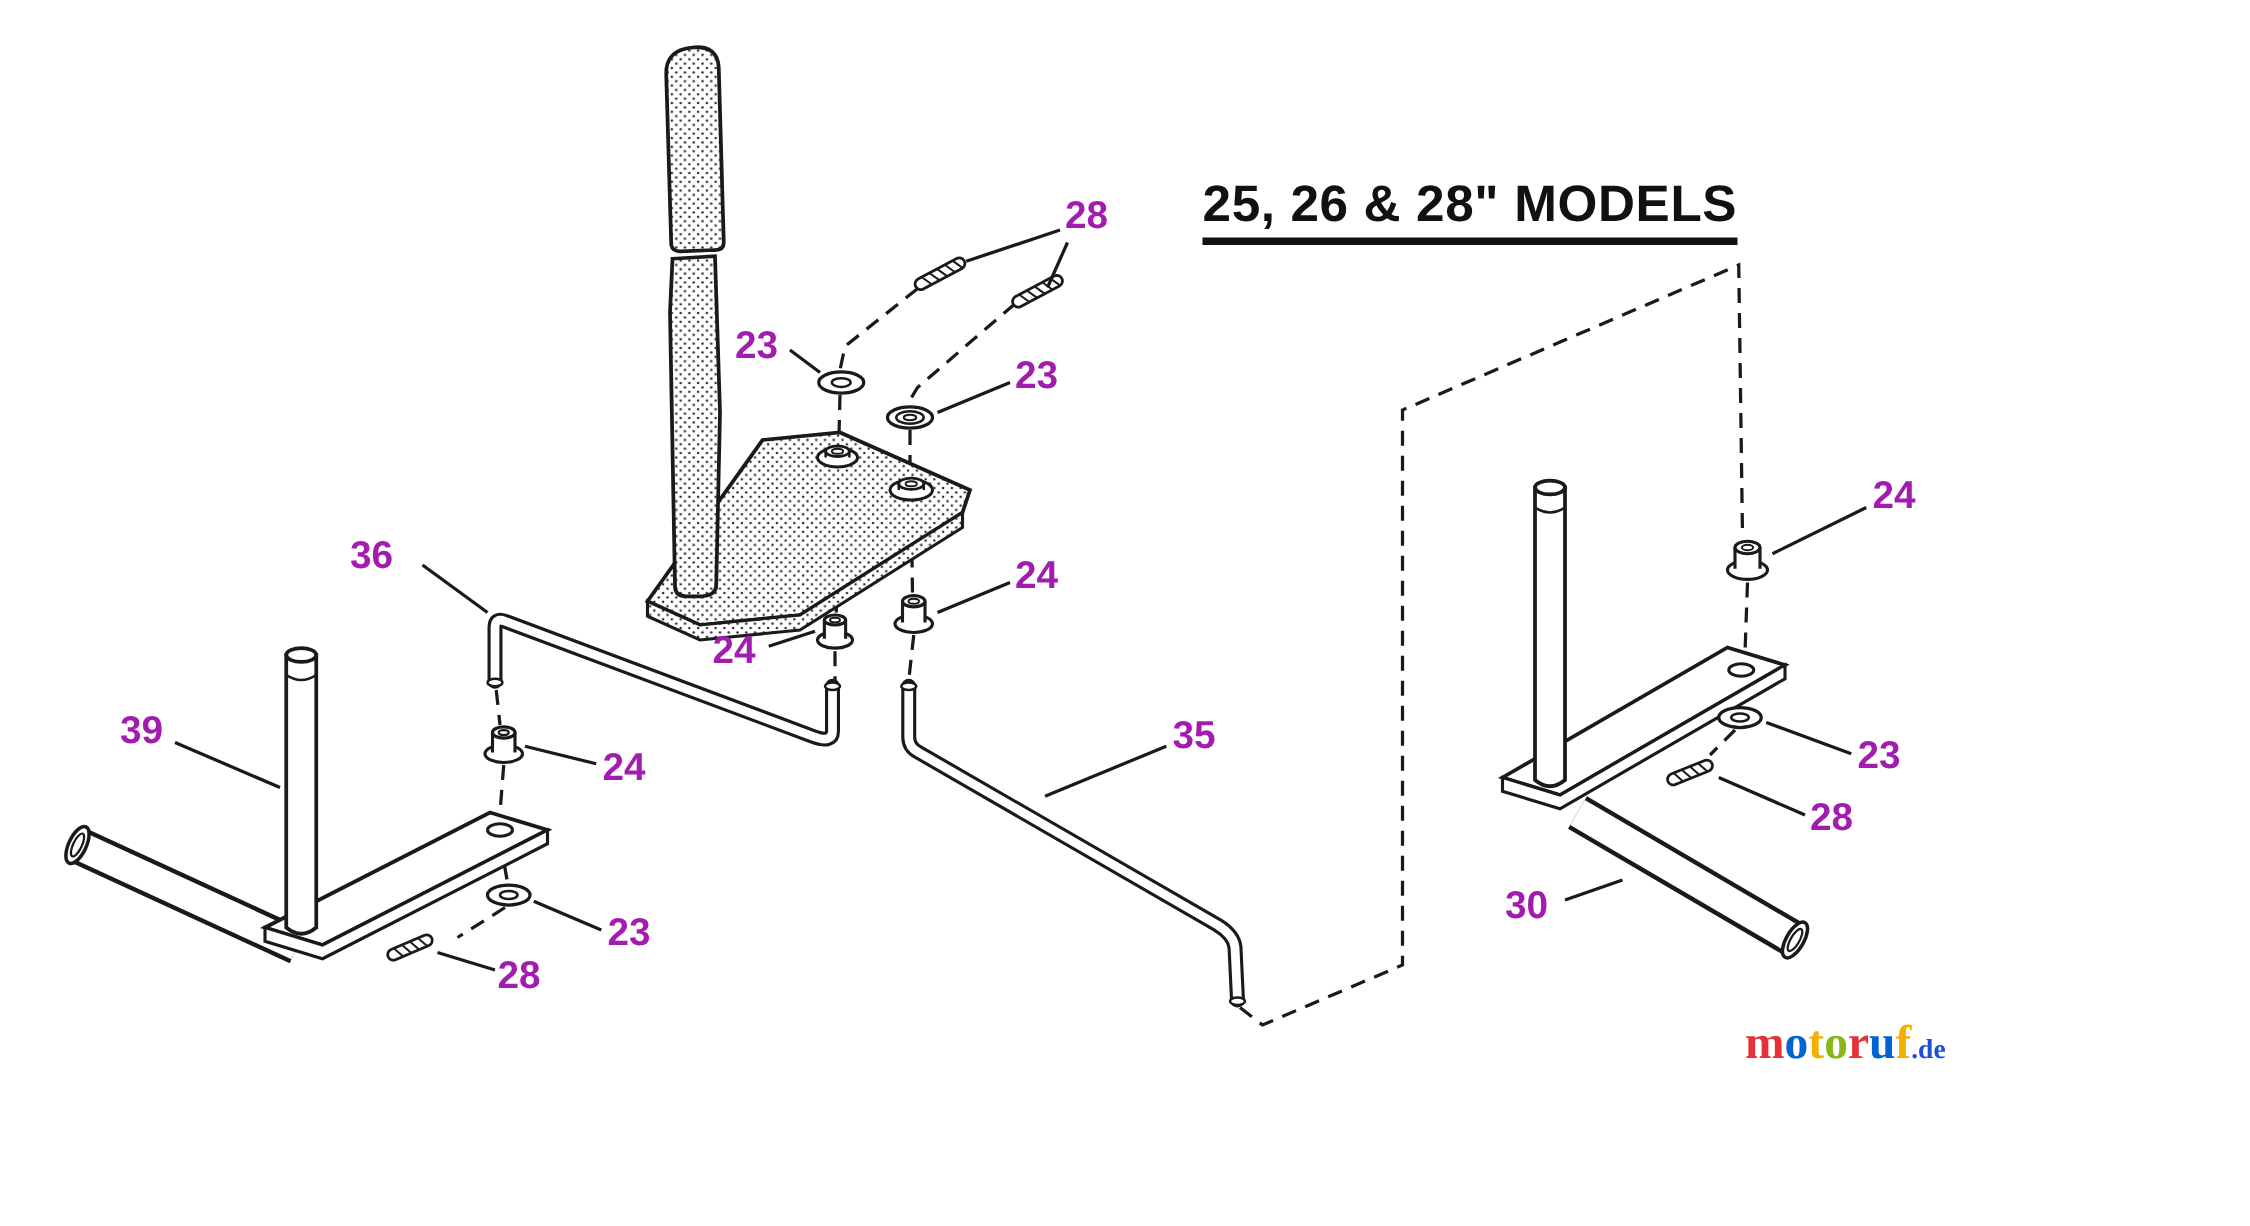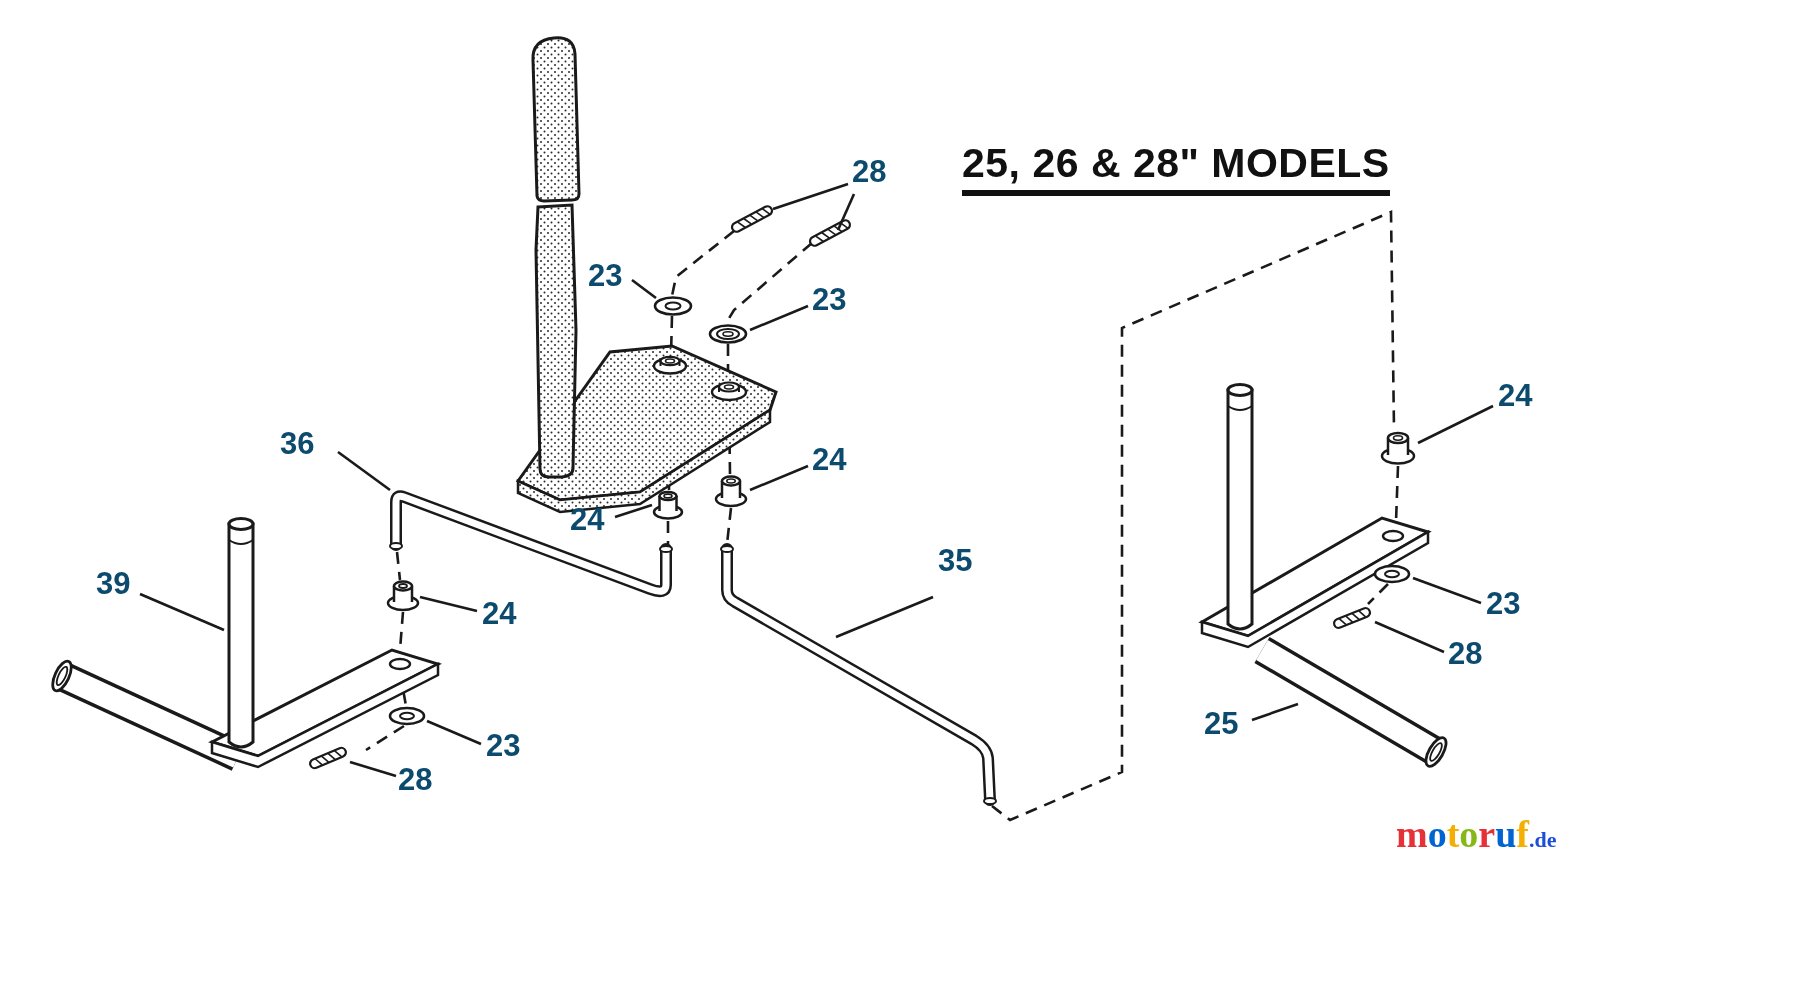--- a/index.html
+++ b/index.html
@@ -3,21 +3,21 @@
 <meta charset="utf-8">
 <style>
   html,body{margin:0;padding:0;}
   body{
     width:1800px;height:981px;position:relative;overflow:hidden;
     background:#ffffff;font-family:"Liberation Sans",sans-serif;
   }
   .canvas{position:absolute;inset:0;background:#fff;}
   svg{position:absolute;left:0;top:0;}
   .part-label{
-    position:absolute;font-weight:bold;font-size:31px;color:#0c4a6e;
+    position:absolute;font-weight:bold;font-size:31px;color:#a21caf;
     line-height:1;white-space:nowrap;
   }
   .diagram-title{
     position:absolute;left:962px;top:140px;
     font-size:41px;font-weight:bold;color:#111;
     border-bottom:6px solid #111;padding-bottom:3px;letter-spacing:.5px;
     white-space:nowrap;
   }
   .watermark{
     position:absolute;left:1396px;top:812px;
@@ -245,25 +245,25 @@
   <div class="diagram-title">25, 26 &amp; 28" MODELS</div>
 
   <div class="part-label" style="left:852px;top:156px">28</div>
   <div class="part-label" style="left:588px;top:260px">23</div>
   <div class="part-label" style="left:812px;top:284px">23</div>
   <div class="part-label" style="left:280px;top:428px">36</div>
   <div class="part-label" style="left:812px;top:444px">24</div>
   <div class="part-label" style="left:570px;top:504px">24</div>
   <div class="part-label" style="left:96px;top:568px">39</div>
   <div class="part-label" style="left:482px;top:598px">24</div>
-  <div class="part-label" style="left:938px;top:545px">35</div>
+  <div class="part-label" style="left:938px;top:572px">35</div>
   <div class="part-label" style="left:486px;top:730px">23</div>
   <div class="part-label" style="left:398px;top:764px">28</div>
   <div class="part-label" style="left:1498px;top:380px">24</div>
   <div class="part-label" style="left:1486px;top:588px">23</div>
   <div class="part-label" style="left:1448px;top:638px">28</div>
-  <div class="part-label" style="left:1204px;top:708px">25</div>
+  <div class="part-label" style="left:1204px;top:708px">30</div>
 
   <div class="watermark">
     <span style="color: rgb(229, 50, 56);">m</span><span style="color: rgb(0, 100, 210);">o</span><span style="color: rgb(245, 175, 2);">t</span><span style="color: rgb(134, 184, 23);">o</span><span style="color: rgb(229, 50, 56);">r</span><span style="color: rgb(0, 100, 210);">u</span><span style="color: rgb(245, 175, 2);">f</span><span class="suffix" style="color: #1d4ed8;">.de</span>
   </div>
 
 </div>
 
 </body></html>

